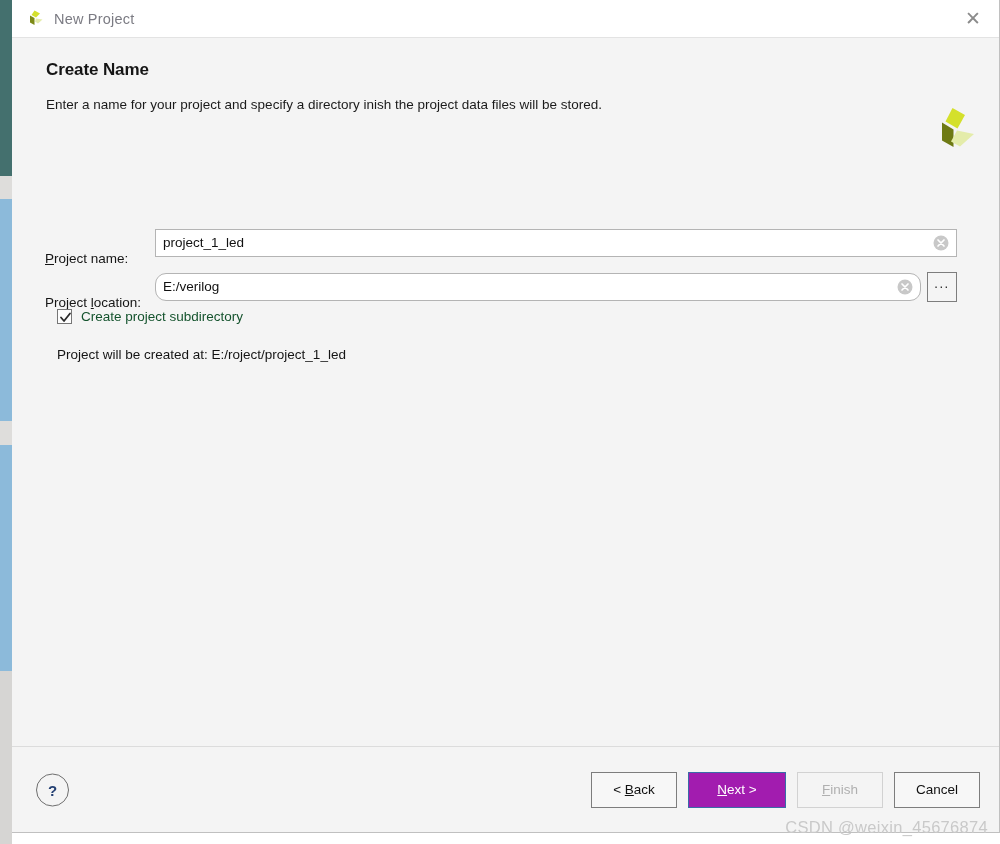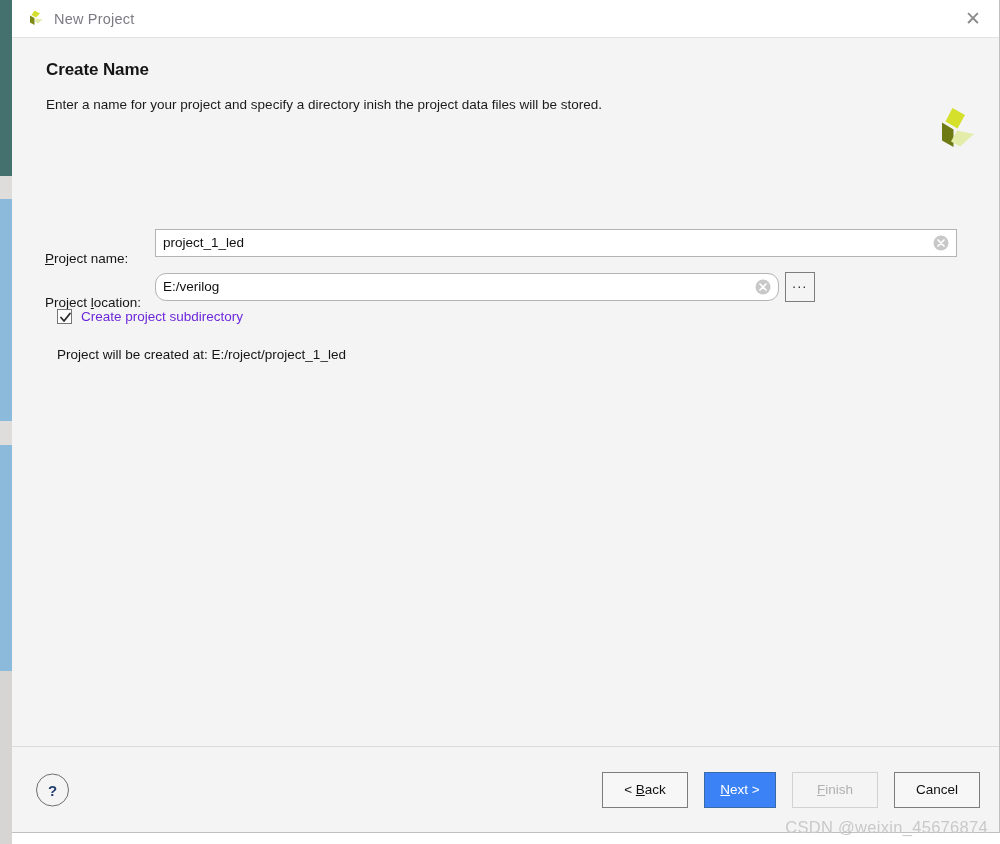--- a/index.html
+++ b/index.html
@@ -150,21 +150,21 @@
 
   .text-field {
     position: relative;
     height: 28px;
     background: #ffffff;
     border: 1px solid #b4b4b4;
     display: flex;
     align-items: center;
   }
   .field-name-box { width: 802px; }
-  .field-loc-box  { width: 624px; border-radius: 11px; }
+  .field-loc-box  { width: 766px; border-radius: 11px; }
 
   .text-field input {
     flex: 1 1 auto;
     border: none;
     outline: none;
     background: transparent;
     font-family: "Liberation Sans", sans-serif;
     font-size: 13.5px;
     color: #111111;
     padding: 0 7px;
@@ -210,21 +210,21 @@
     height: 15px;
     border: 1px solid #767676;
     background: #fdfdfd;
     margin-right: 9px;
     flex: none;
     position: relative;
   }
   .checkbox-box svg { position: absolute; left: 1px; top: 1px; }
   .checkbox-label {
     font-size: 13.5px;
-    color: #6d28d9;
+    color: #14532d;
   }
 
   .created-at {
     position: absolute;
     left: 45px;
     top: 176px;
     font-size: 13.5px;
     color: #151515;
   }
 
@@ -255,42 +255,42 @@
     font-size: 15px;
     font-weight: bold;
     cursor: pointer;
   }
   .btn-group {
     position: absolute;
     right: 19px;
     top: 50%;
     transform: translateY(-50%);
     display: flex;
-    gap: 16px;
+    gap: 11px;
   }
   .dlg-btn {
     width: 86px;
     height: 36px;
     font-family: "Liberation Sans", sans-serif;
     font-size: 13.5px;
     background: #f7f7f7;
     border: 1px solid #7d7d7d;
     color: #111111;
     display: flex;
     align-items: center;
     justify-content: center;
     cursor: pointer;
     white-space: nowrap;
   }
   .dlg-btn u { text-decoration: underline; }
   .dlg-btn.primary {
-    background: #3b82f6;
+    background: #a21caf;
     border-color: #3a6ba8;
     color: #ffffff;
-    width: 72px;
+    width: 98px;
   }
   .dlg-btn.disabled {
     color: #b0b0b0;
     border-color: #d2d2d2;
     background: #f4f4f4;
     cursor: default;
   }
 
   
   .watermark {

